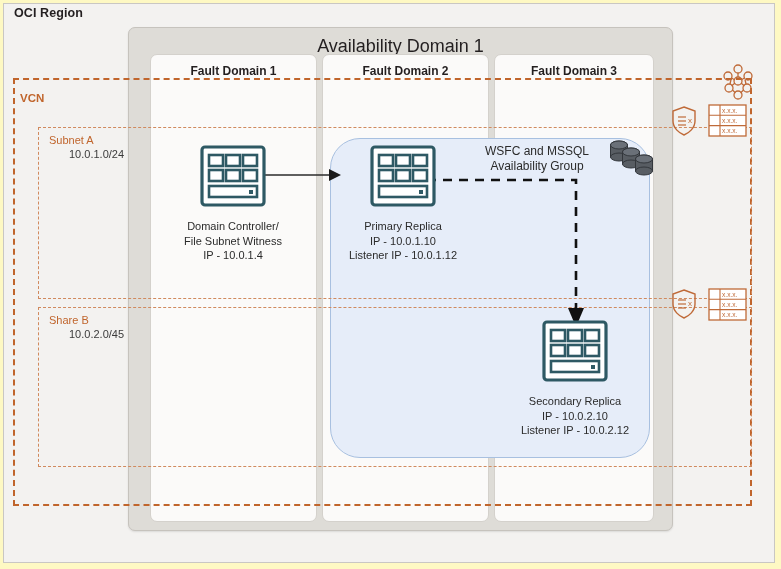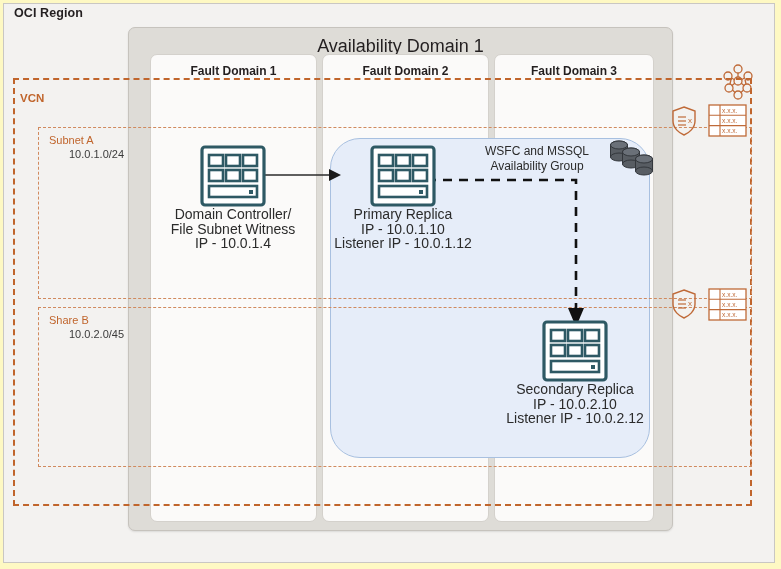--- a/index.html
+++ b/index.html
@@ -46,21 +46,21 @@
   
   .ag{position:absolute;left:330px;top:138px;width:320px;height:320px;
       background:#e6edf9;border:1px solid #a8c0e0;
       border-radius:30px 30px 30px 30px;box-sizing:border-box;}
   .ag-title{position:absolute;left:462px;top:144px;width:150px;text-align:center;
             font-size:12px;line-height:15px;color:#2b2b2b;
             font-family:"Liberation Sans",sans-serif;}
 
   
   .node{position:absolute;text-align:center;}
-  .node-cap{font-size:14px;line-height:14.5px;color:#2b2b2b;white-space:nowrap;}
+  .node-cap{font-size:11px;line-height:14.5px;color:#2b2b2b;white-space:nowrap;margin-top:12px;}
   .svr{display:block;margin:0 auto;}
 
   .n-dc{left:163px;top:145px;width:140px;}
   .n-pr{left:333px;top:145px;width:140px;}
   .n-sr{left:505px;top:320px;width:140px;}
 
   
   .conn{position:absolute;}
 
   

